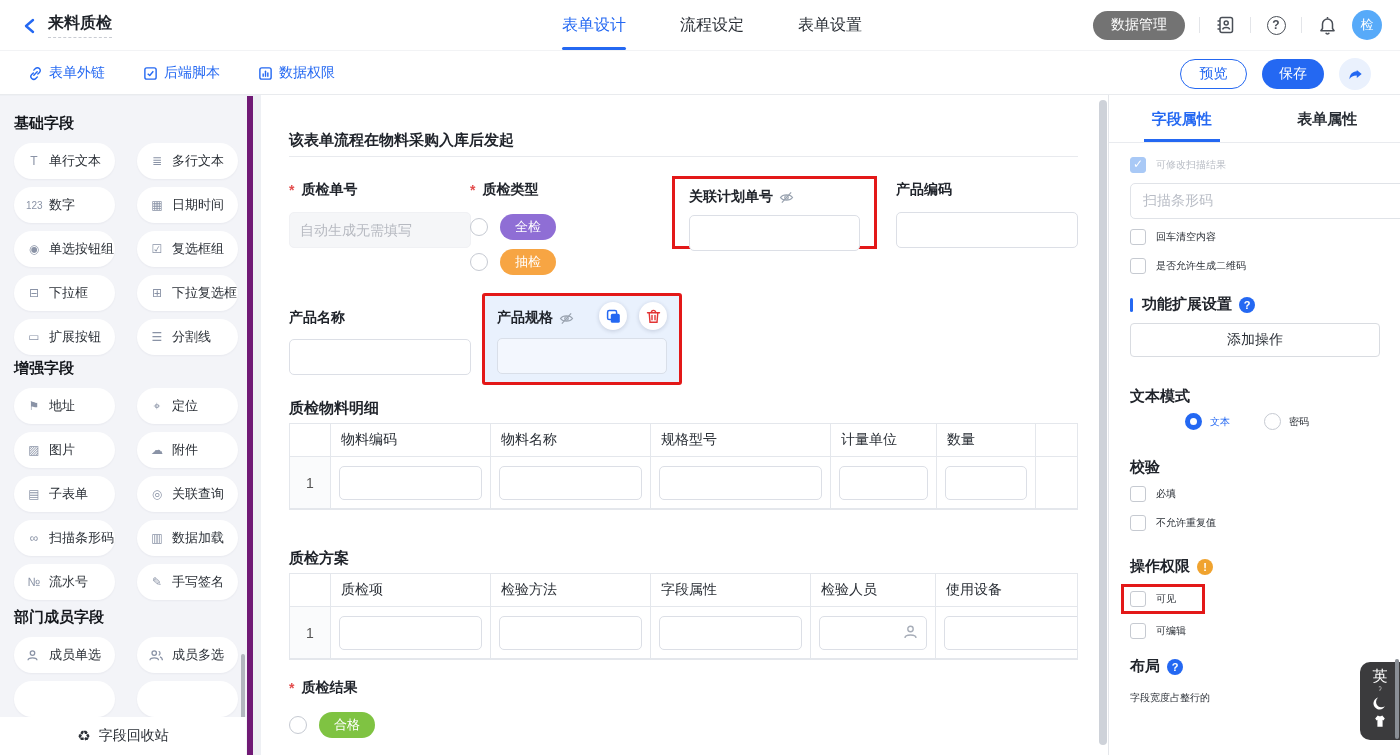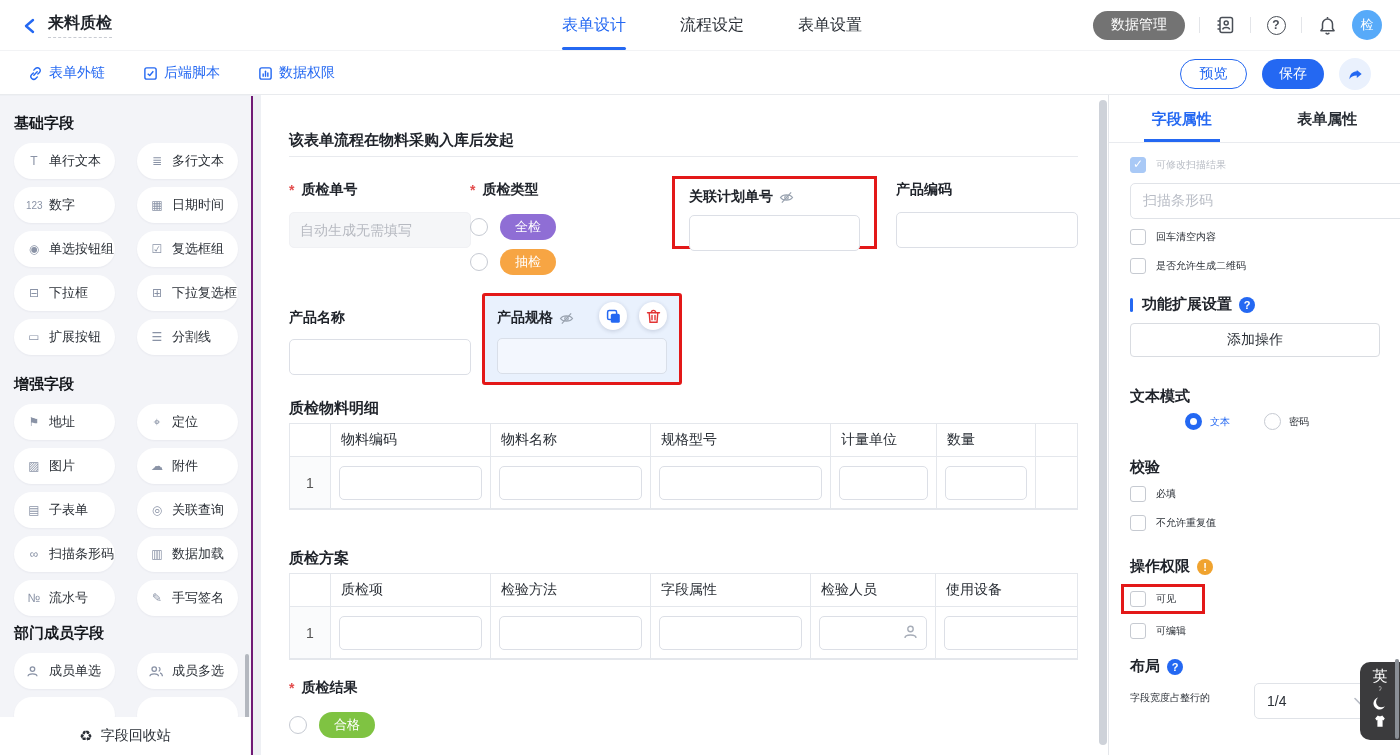--- a/index.html
+++ b/index.html
@@ -29,21 +29,21 @@
   
   .toolbar { position:absolute; top:50px; left:0; right:0; height:45px; background:#fff; border-top:1px solid #f2f3f5; border-bottom:1px solid #e9ebee; z-index:5; }
   .tool-links { position:absolute; left:28px; top:0; height:44px; display:flex; gap:38px; align-items:center; }
   .tool-link { display:flex; align-items:center; gap:6px; color:#2468f2; font-size:14px; cursor:pointer; }
   .tool-actions { position:absolute; right:29px; top:7px; display:flex; gap:15px; align-items:center; }
   .btn-preview { width:67px; height:30px; border-radius:16px; border:1px solid #2468f2; color:#2468f2; background:#fff; font-size:14px; cursor:pointer; }
   .btn-save { width:62px; height:30px; border-radius:16px; border:none; color:#fff; background:#2468f2; font-size:14px; cursor:pointer; }
   .btn-share { width:32px; height:32px; border-radius:50%; background:#eaf1fd; border:none; display:flex; align-items:center; justify-content:center; cursor:pointer; }
 
   
-  .sidebar { position:absolute; top:96px; left:0; width:253px; bottom:0; background:#f3f4f8; border-right:2px solid #701a75; overflow:hidden; }
+  .sidebar { position:absolute; top:96px; left:0; width:253px; bottom:0; background:#f3f4f8; border-right:6px solid #701a75; overflow:hidden; }
   .side-section-title { margin:18px 0 10px 14px; font-size:15px; font-weight:bold; color:#14171c; }
   .side-grid { display:grid; grid-template-columns:101px 101px; column-gap:22px; row-gap:8px; margin:0 14px; }
   .pill { height:36px; border-radius:18px; background:#fff; display:flex; align-items:center; padding-left:12px; gap:7px; font-size:13px; color:#2a2f36; cursor:grab; box-shadow:0 1px 2px rgba(30,40,70,.05); white-space:nowrap; overflow:hidden; }
   .pill .glyph { color:#8a93a6; font-size:12px; width:16px; text-align:center; flex:none; }
   .side-scroll { position:absolute; right:2px; top:558px; width:4px; height:146px; background:#b3b7bf; border-radius:2px; }
   .side-footer { position:absolute; left:0; right:1px; top:621px; height:38px; background:#fff; display:flex; align-items:center; justify-content:center; gap:8px; font-size:14px; color:#2a2f36; cursor:pointer; }
   .recycle-glyph { font-size:15px; color:#2a2f36; }
 
   
   .canvas { position:absolute; top:95px; left:261px; width:847px; bottom:0; background:#fff; overflow:hidden; }
@@ -229,21 +229,21 @@
     <div class="pill">
         <span class="glyph">▭</span>
         <span>扩展按钮</span>
       </div>
     <div class="pill">
         <span class="glyph">☰</span>
         <span>分割线</span>
       </div>
   </div>
 
-  <div class="side-section-title" style="margin-top:20px">增强字段</div>
+  <div class="side-section-title" style="margin-top:4px">增强字段</div>
   <div class="side-grid">
     <div class="pill">
         <span class="glyph">⚑</span>
         <span>地址</span>
       </div>
     <div class="pill">
         <span class="glyph">⌖</span>
         <span>定位</span>
       </div>
     <div class="pill">
@@ -548,28 +548,20 @@
     <span class="cb-label">可编辑</span>
   </div>
 
   <div class="p-sec-title" style="top:562px">
     <span>布局</span>
     <span class="q-badge">?</span>
   </div>
   <div class="p-item" style="top:596px">
     <span class="cb-label">字段宽度占整行的</span>
   </div>
-  <div class="p-select" style="top:588px; left:145px; width:125px; color:#2a2f36;">
-    <span>1/4</span>
-    <span>
-      <svg width="12" height="8" viewBox="0 0 12 8" fill="none" stroke="#b9bdc6" stroke-width="1.6" stroke-linecap="round">
-          <polyline points="1,1.5 6,6.5 11,1.5"></polyline>
-        </svg>
-    </span>
-  </div>
 </aside>
 
 <div class="ext-widget">
   <span class="ext-lang">英</span>
   <span class="ext-mark">ˀ</span>
   <span>
     <svg width="16" height="16" viewBox="0 0 16 16">
         <path d="M12.8 10.2 A6 6 0 1 1 6.2 1.6 A5 5 0 0 0 12.8 10.2 Z" fill="#fff"></path>
       </svg>
   </span>

